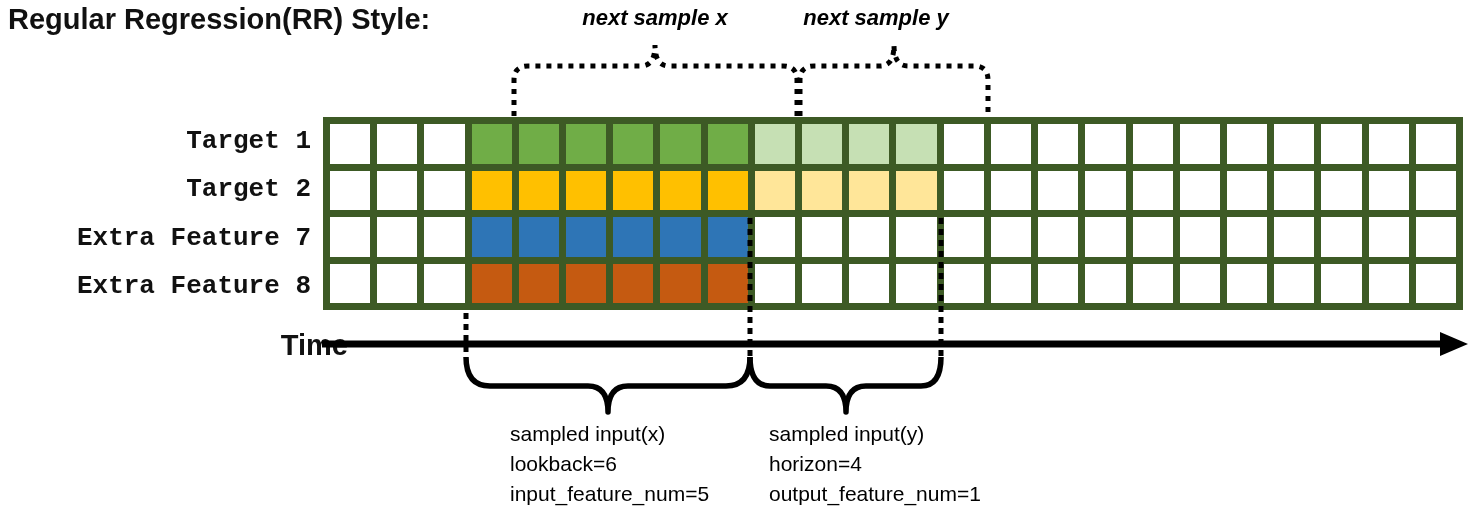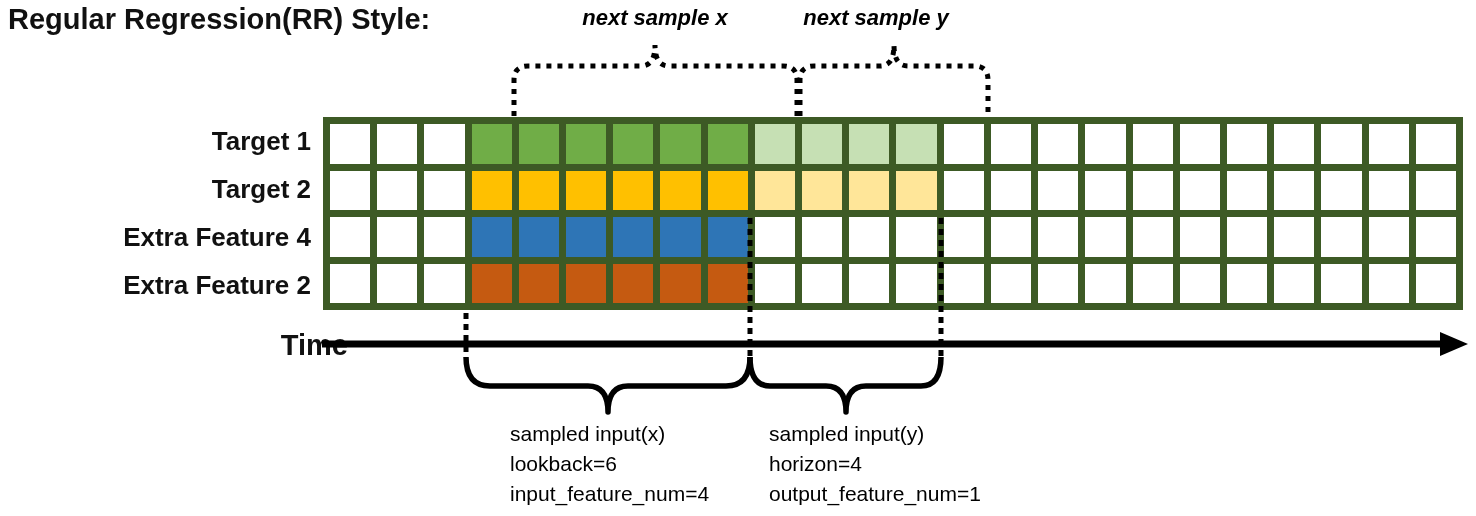--- a/index.html
+++ b/index.html
@@ -45,20 +45,21 @@
   }
   .row-label {
     flex: 1;
     display: flex;
     align-items: center;
     justify-content: flex-end;
     font-size: 26px;
     font-weight: bold;
     color: #111111;
     white-space: nowrap;
+    font-family: Liberation Mono, monospace;
   }
 
   .sample-grid {
     left: 323px; top: 117px;
     width: 1140px; height: 193px;
     box-sizing: border-box;
     display: grid;
     grid-template-columns: repeat(24, 1fr);
     grid-template-rows: repeat(4, 1fr);
     gap: 7px;
@@ -99,22 +100,22 @@
 <div id="canvas">
 
   <div class="abs next-label" id="next-x">next sample x</div>
 
   <div class="abs title">Regular Regression(RR) Style:</div>
   <div class="abs next-label" id="next-y">next sample y</div>
 
   <div class="abs row-labels">
     <div class="row-label">Target 1</div>
     <div class="row-label">Target 2</div>
-    <div class="row-label">Extra Feature 4</div>
-    <div class="row-label">Extra Feature 2</div>
+    <div class="row-label">Extra Feature 7</div>
+    <div class="row-label">Extra Feature 8</div>
   </div>
 
   <div class="abs sample-grid" id="sample-grid" style="background: rgb(61, 90, 37);">
       <div class="cell" style="background: rgb(255, 255, 255);"></div>
       <div class="cell" style="background: rgb(255, 255, 255);"></div>
       <div class="cell" style="background: rgb(255, 255, 255);"></div>
       <div class="cell" style="background: rgb(112, 173, 71);"></div>
       <div class="cell" style="background: rgb(112, 173, 71);"></div>
       <div class="cell" style="background: rgb(112, 173, 71);"></div>
       <div class="cell" style="background: rgb(112, 173, 71);"></div>
@@ -225,21 +226,21 @@
     <path d="M 1440,332 L 1468,344 L 1440,356 Z" fill="#000000"></path>
 
     <path d="M 466,357 Q 466,386 490,386 L 588,386 Q 608,386 608,412 Q 608,386 628,386 L 726,386 Q 750,386 750,357" fill="none" stroke="#000000" stroke-width="5.5" stroke-linejoin="round"></path>
 
     <path d="M 750,357 Q 750,386 770,386 L 826,386 Q 846,386 846,412 Q 846,386 866,386 L 921,386 Q 941,386 941,357" fill="none" stroke="#000000" stroke-width="5.5" stroke-linejoin="round"></path>
   </svg>
 
   <div class="abs note-block" id="input-note">
     <div>sampled input(x)</div>
     <div>lookback=6</div>
-    <div>input_feature_num=4</div>
+    <div>input_feature_num=5</div>
   </div>
 
   <div class="abs note-block" id="output-note">
     <div>sampled input(y)</div>
     <div>horizon=4</div>
     <div>output_feature_num=1</div>
   </div>
 
 </div>
 

